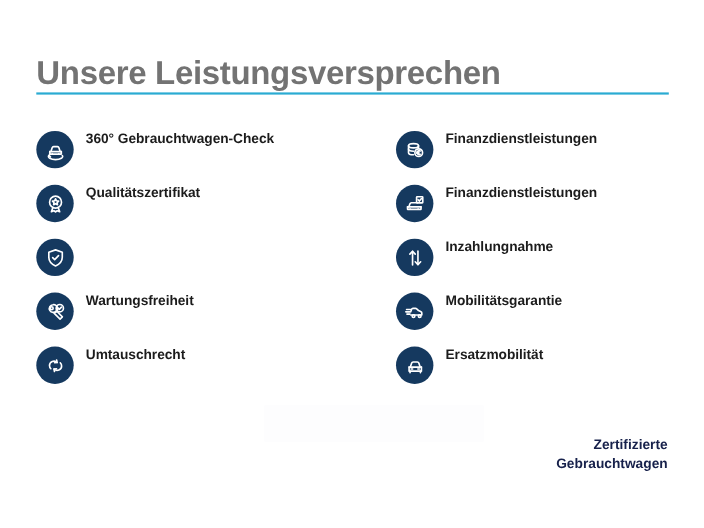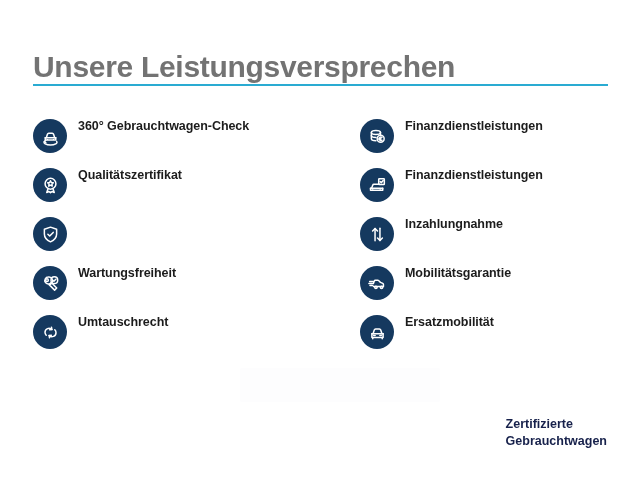--- a/index.html
+++ b/index.html
@@ -113,21 +113,22 @@
     height: 34px;
     background: #fdfdfe;
     border-radius: 2px;
     pointer-events: none;
   }
 
   
   .brand {
     position: absolute;
     right: 33px;
-    bottom: 30px;
+    bottom: 50px;
+    text-align: right;
     color: #17214b;
     font-size: 12.5px;
     font-weight: bold;
     line-height: 1.35;
   }
   .brand span { display: block; }
 </style>
 </head>
 <body>
 

